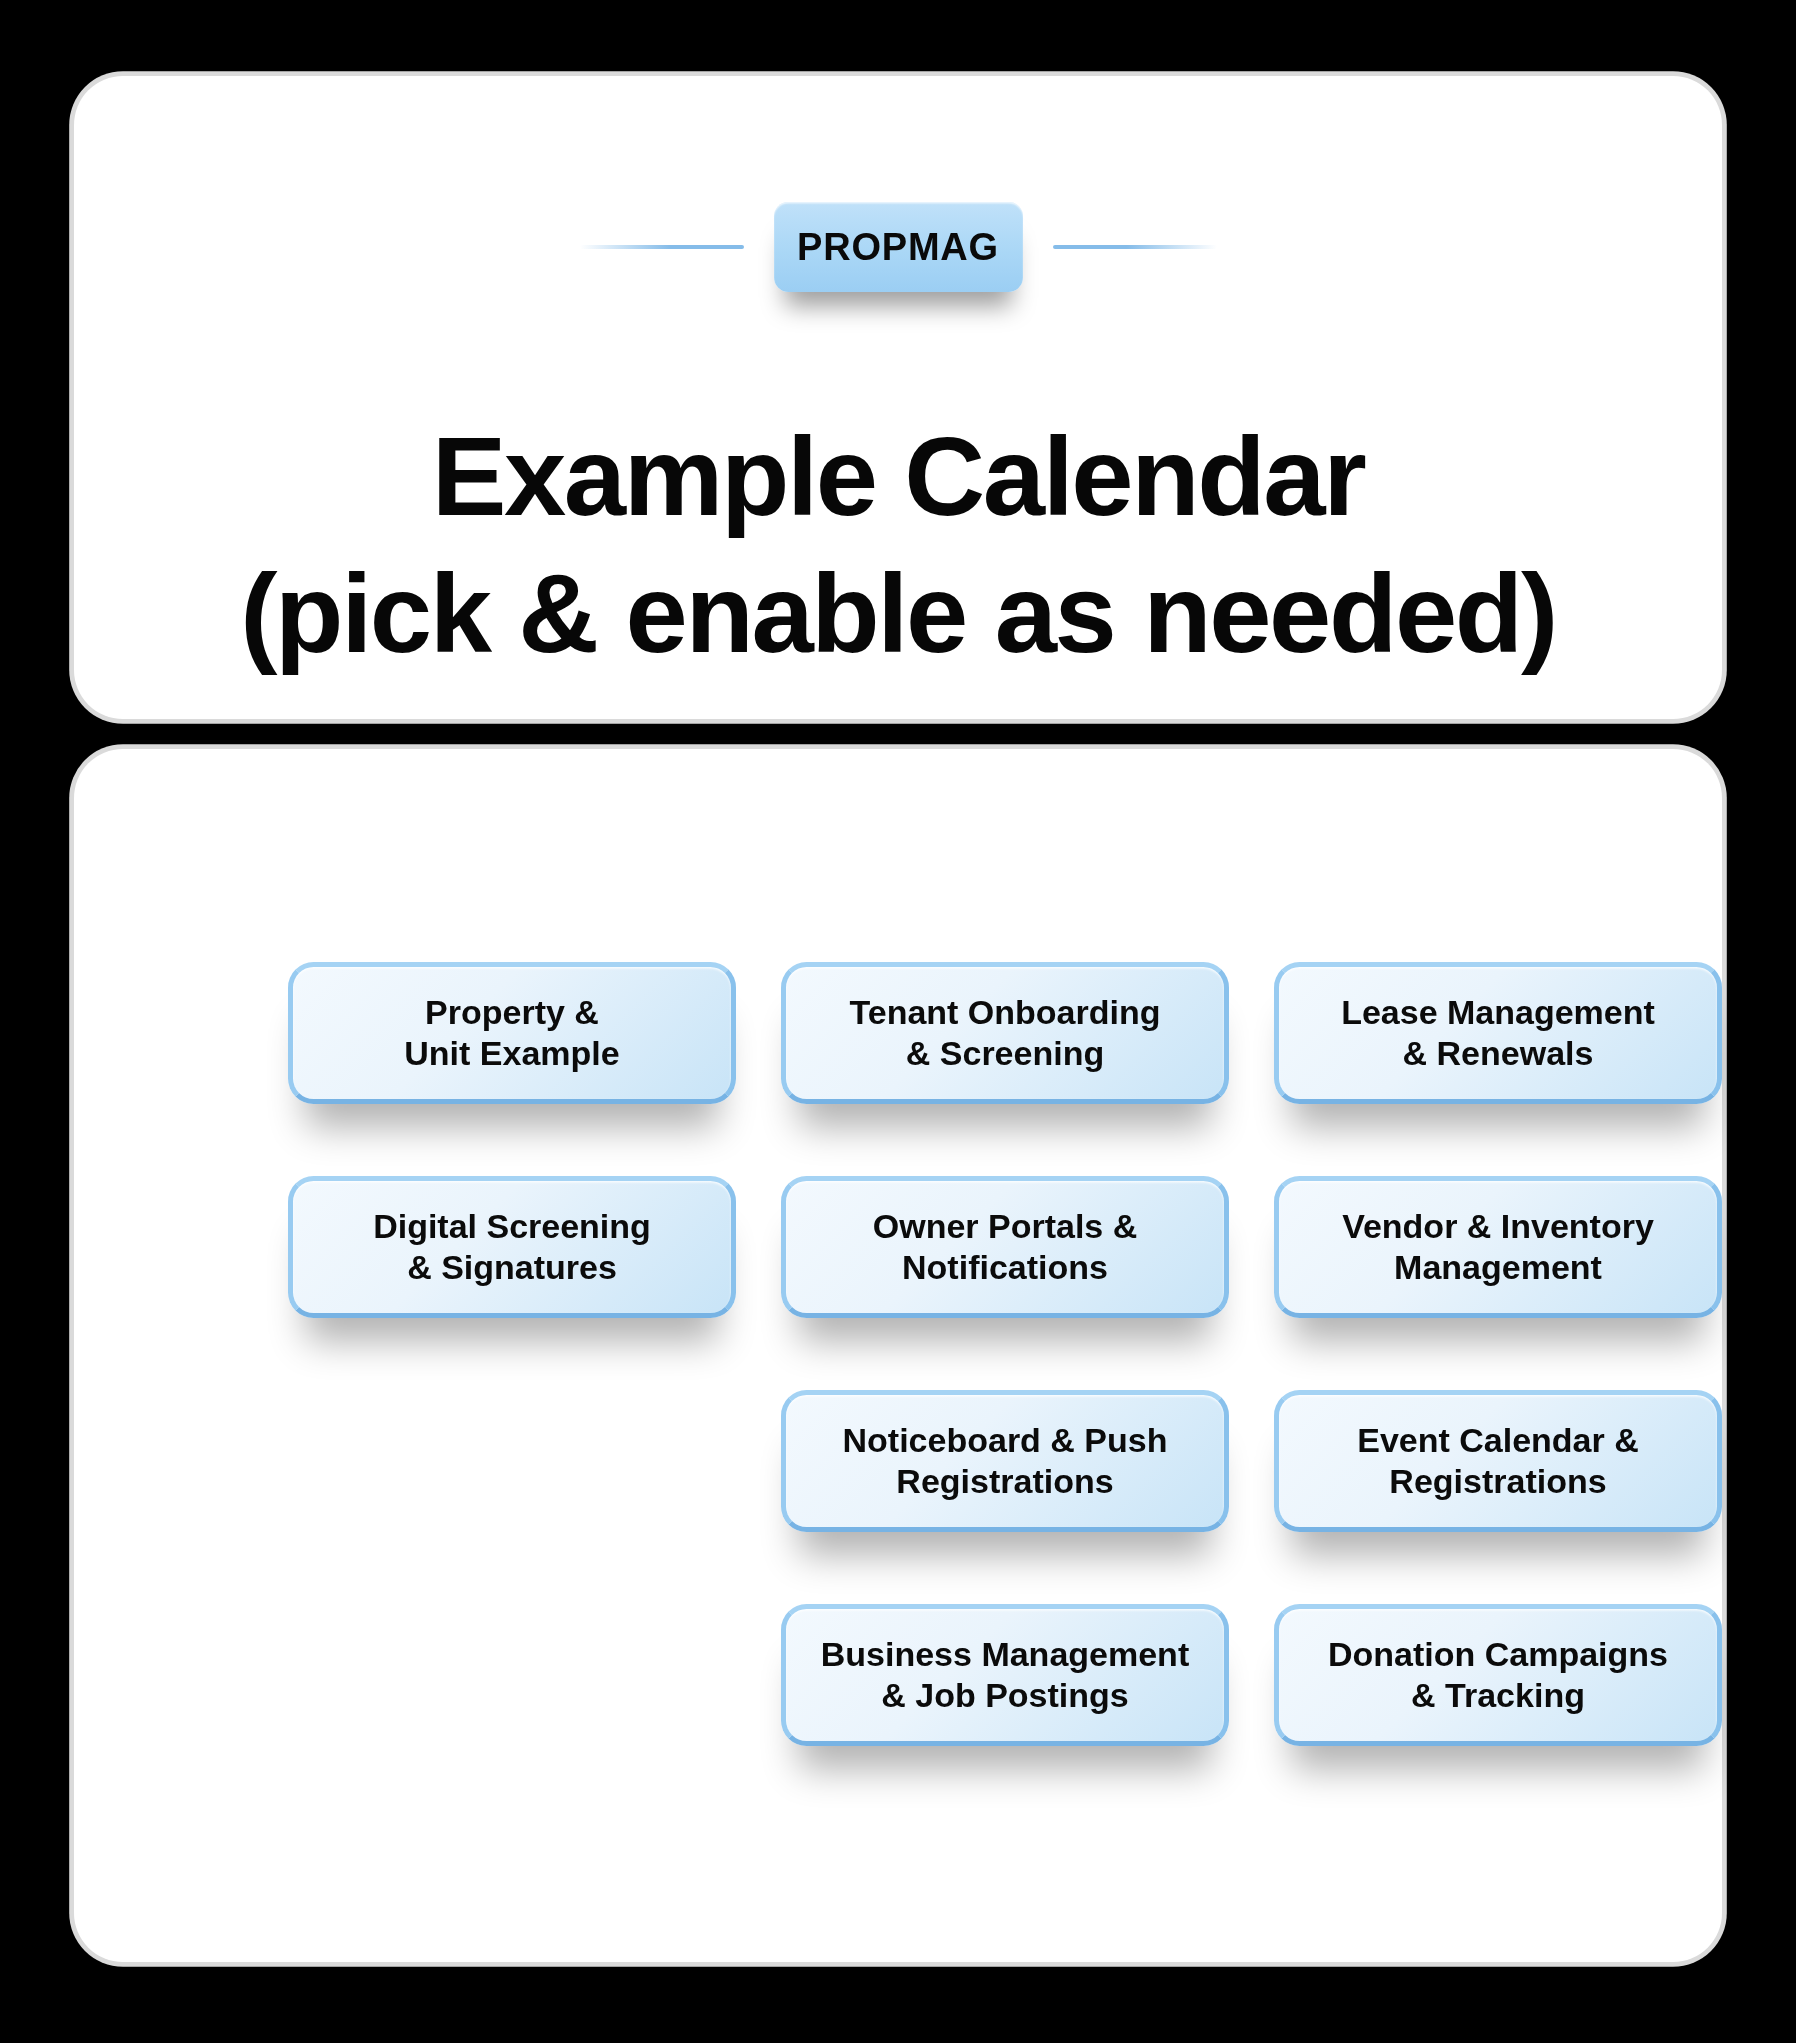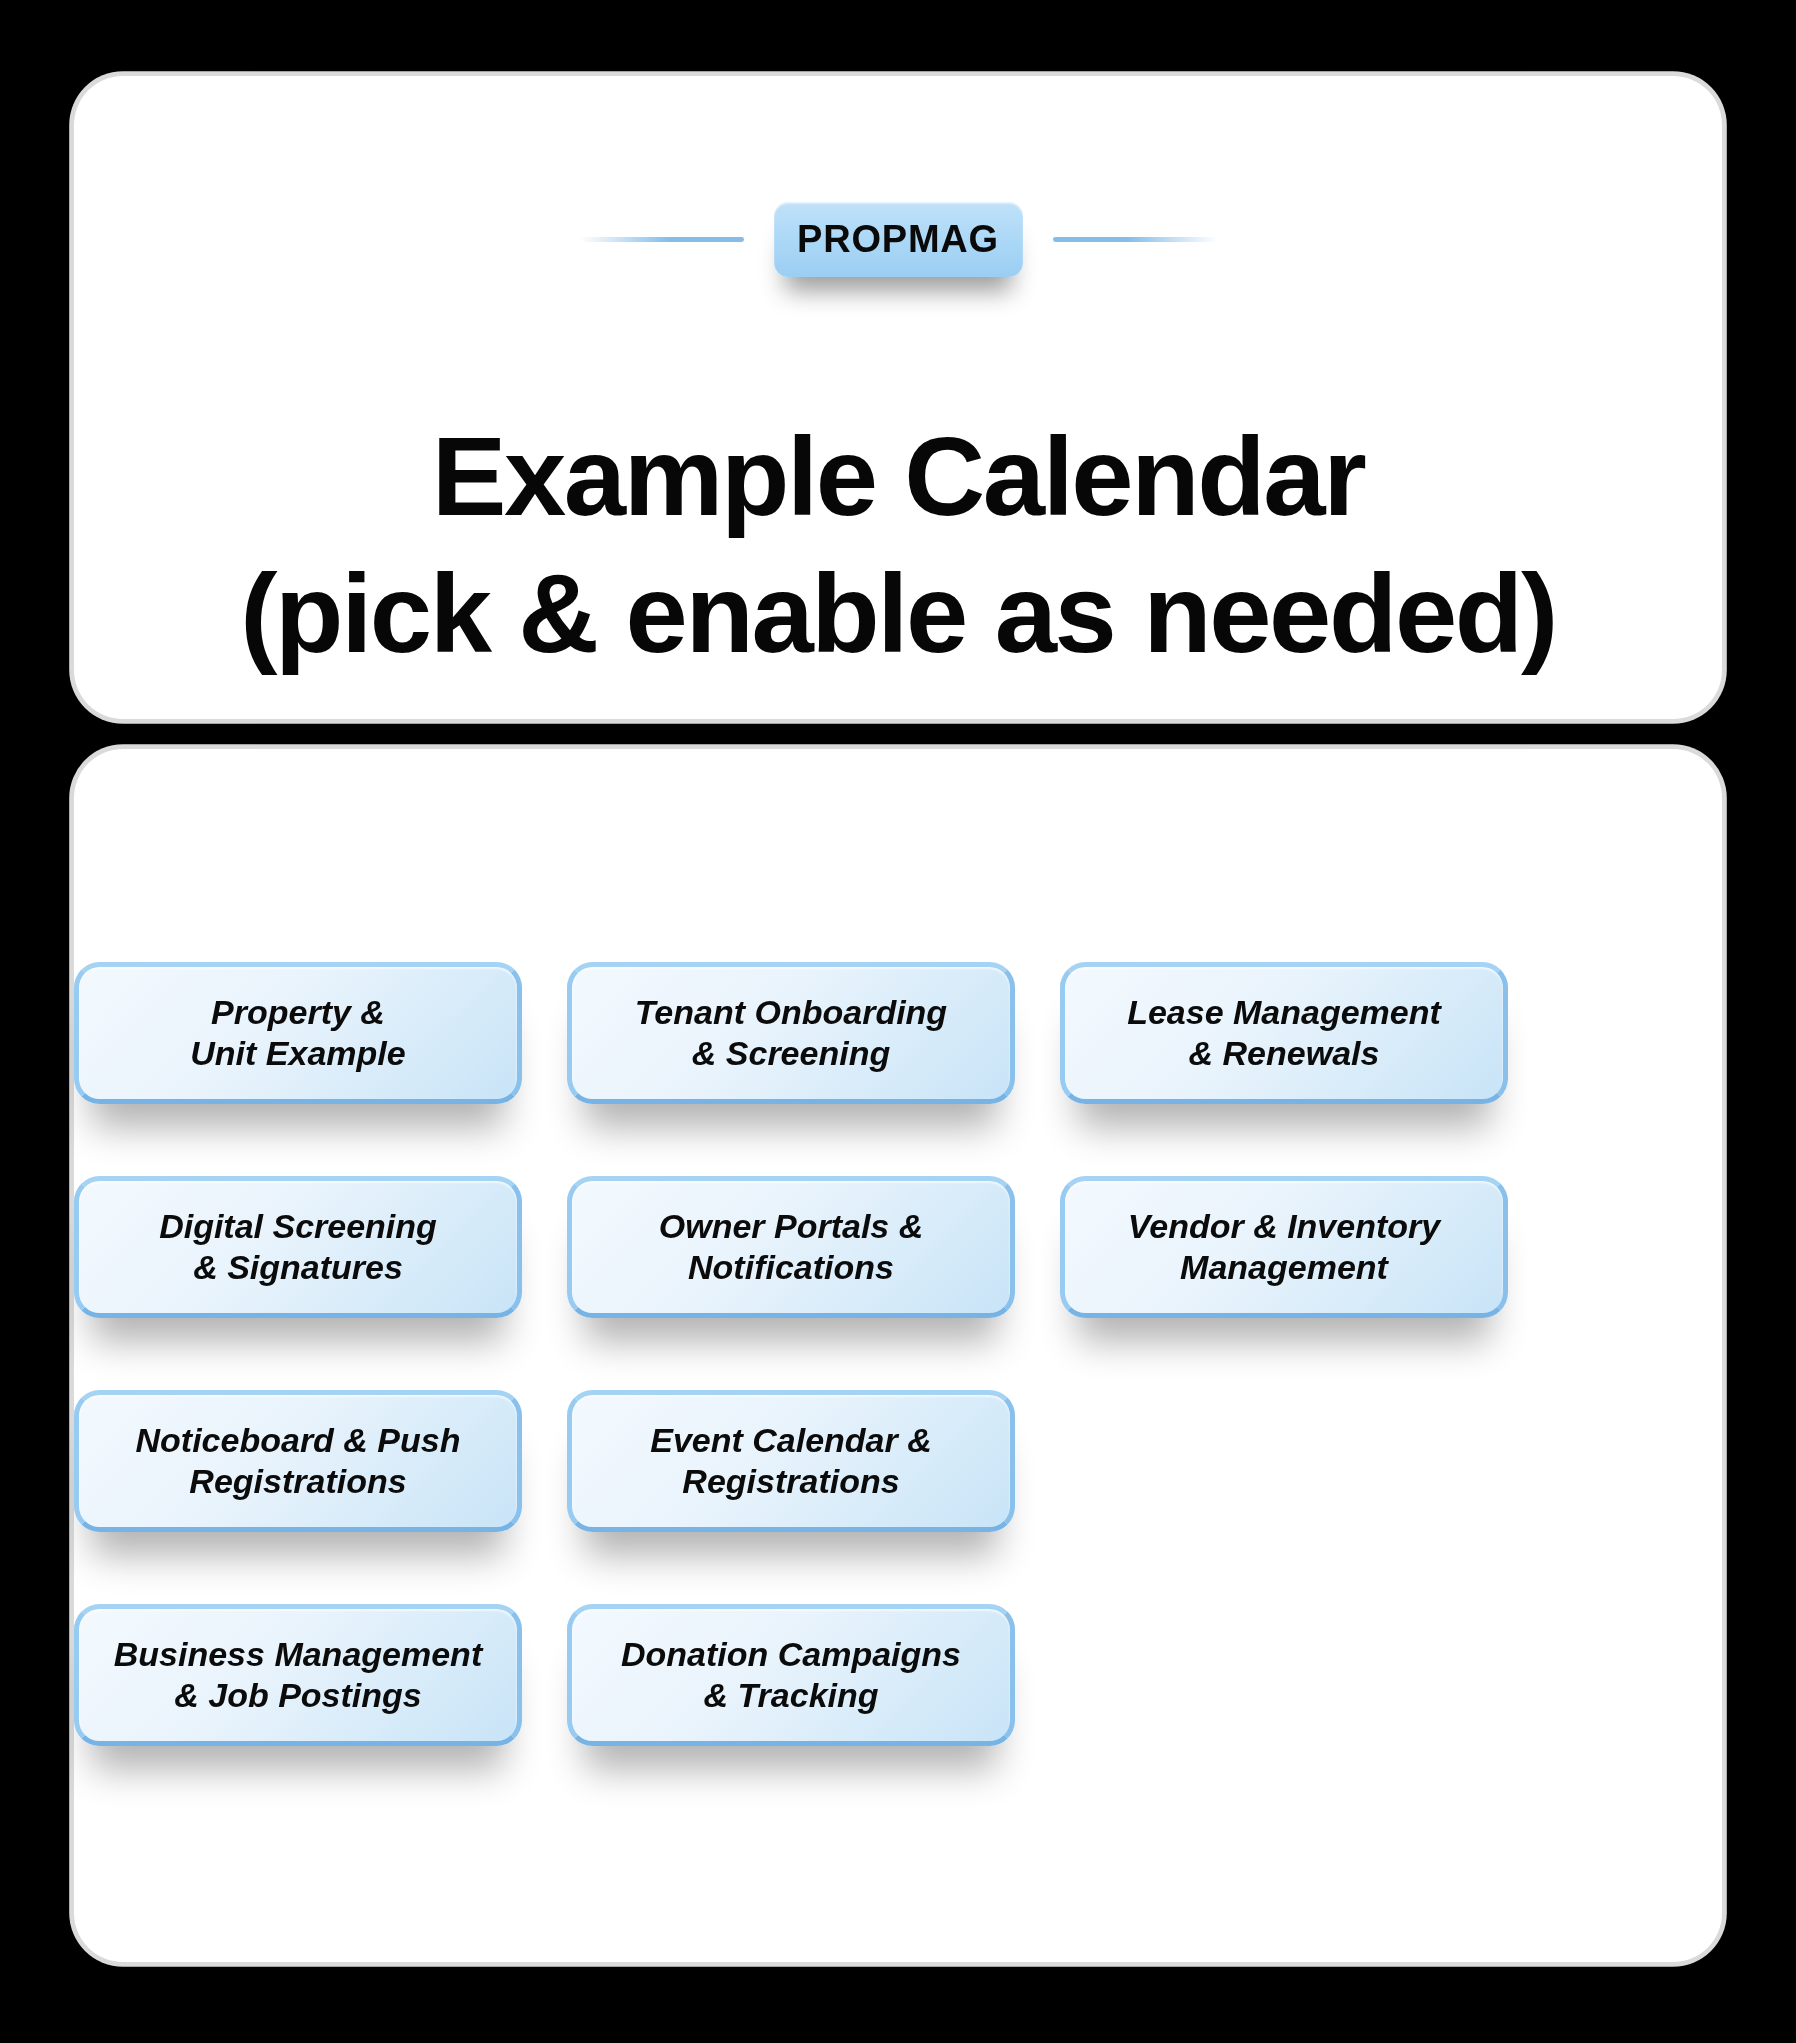--- a/index.html
+++ b/index.html
@@ -47,21 +47,21 @@
     border-radius: 2.4px;
   }
   .connector-line.left {
     background: linear-gradient(90deg, rgba(133,188,233,0) 0%, #85bce9 55%, #85bce9 100%);
   }
   .connector-line.right {
     background: linear-gradient(270deg, rgba(133,188,233,0) 0%, #85bce9 55%, #85bce9 100%);
   }
   .badge {
     width: 249px;
-    height: 75px;
+    height: 90px;
     border-radius: 14.4px;
     background: linear-gradient(180deg, #c0e1f9 0%, #aad7f6 55%, #9bcef3 100%);
     box-shadow: 0 25.5px 24px -11.2px rgba(0,0,0,0.38),
                 inset 0 1.6px 1.6px rgba(255,255,255,0.7);
     display: flex;
     align-items: center;
     justify-content: center;
     font-size: 38px;
     font-weight: 700;
     letter-spacing: 0.8px;
@@ -85,23 +85,22 @@
     position: absolute;
     top: 213px;
     left: 0;
     width: 100%;
     display: flex;
     flex-direction: column;
     gap: 72px;
   }
   .module-row {
     display: flex;
-    justify-content: flex-start;
+    justify-content: flex-end;
     gap: 45px;
-    font-style: italic;
   }
   .module-btn {
     box-sizing: border-box;
     width: 448px;
     height: 142px;
     border-radius: 25.5px;
     border: 5.6px solid;
     border-color: #a5d3f4 #89c1ec #77b3e4 #98cbf1;
     background: linear-gradient(135deg, #f3f9fe 0%, #eaf4fc 40%, #c8e4f7 100%);
     box-shadow: 0 41px 37px -17.6px rgba(0,0,0,0.30),

